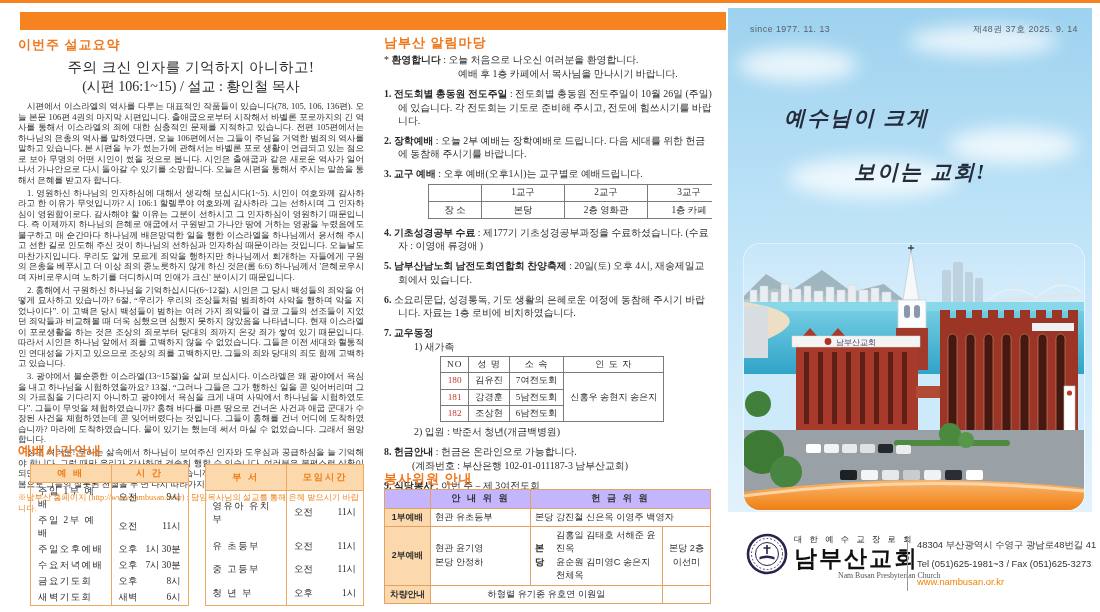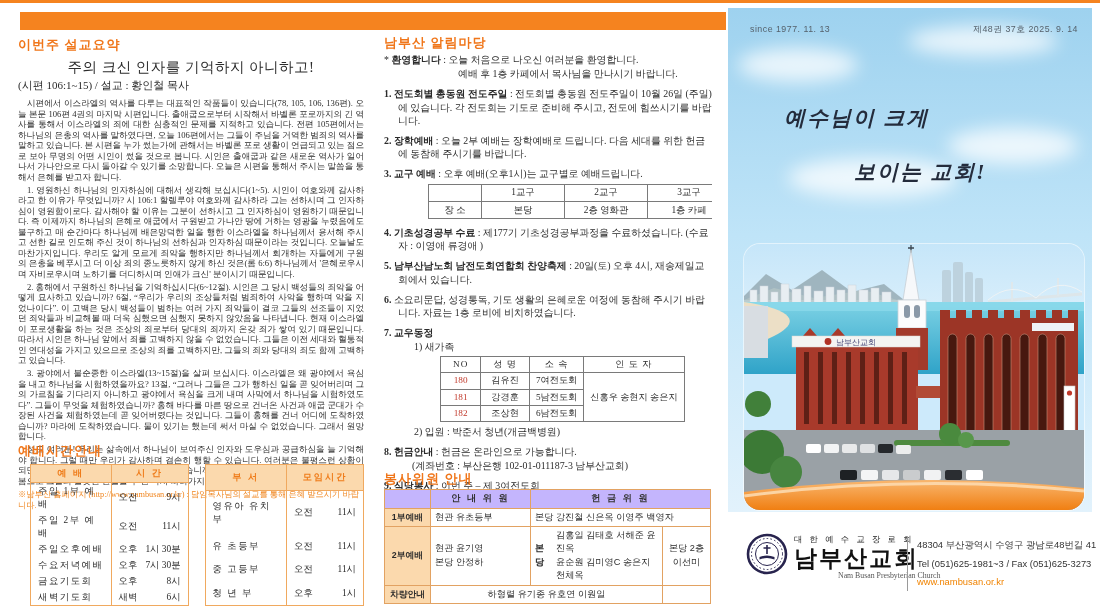--- a/index.html
+++ b/index.html
@@ -12,21 +12,21 @@
   .band{position:absolute;top:12px;left:20px;width:706px;height:18px;background:#f5831f;}
 
   .sec-title{
     font-family:"Liberation Sans","DejaVu Sans",sans-serif;
     font-weight:bold;color:#f0761a;font-size:13px;letter-spacing:1px;margin:0 0 4px 0;
   }
 
   
   .col-left{position:absolute;left:18px;top:36px;width:346px;height:574px;overflow:hidden;}
   .sermon-title{text-align:center;font-size:14.5px;font-weight:normal;margin:1px 0 1px;letter-spacing:0.5px;}
-  .sermon-meta{font-size:11px;margin:0 0 5px;}
+  .sermon-meta{text-align:center;font-size:14px;margin:0 0 5px;}
   .sermon p{font-size:8.6px;line-height:10.5px;text-align:justify;margin:0 0 2.5px;text-indent:9px;}
   .footnote{color:#f0851e;font-size:8.3px;margin-top:3px;}
   .times-sec{position:absolute;left:0;bottom:4px;width:346px;}
   .times-wrap{display:flex;gap:16px;margin-top:2px;padding-left:12px;}
   table.times{border-collapse:collapse;font-size:9.4px;border:1px solid #f0a95f;}
   table.times th{
     background:#fbd9ad;color:#ef7c1a;font-weight:bold;padding:2px 8px;
     border:1px solid #f0a95f;font-family:"Liberation Sans",sans-serif;font-size:9.2px;letter-spacing:2px;
   }
   table.times td{padding:1.5px 7px;border-left:1px solid #f0a95f;border-right:1px solid #f0a95f;}
@@ -38,21 +38,21 @@
   .welcome{margin:3px 0 7px;padding-left:10px;text-indent:-10px;}
   .welcome .l2{padding-left:64px;text-indent:0;}
   .item{margin:0 0 6.5px;padding-left:14px;text-indent:-14px;}
   .item b,.welcome b{font-weight:bold;}
   .sub{padding-left:16px;margin:1px 0;}
   table.gu{border-collapse:collapse;font-size:9.4px;text-align:center;margin:3px 0 4px 30px;}
   table.gu td{border:1px solid #7a7a7a;padding:1.5px 6px;}
   table.gu td.c0{min-width:40px;}
   table.gu td.cv{min-width:70px;}
   table.nc{border-collapse:collapse;font-size:9.2px;text-align:center;margin:2px 0 3px 42px;}
-  table.nc th{border:1px solid #7a7a7a;padding:1px 12px;font-weight:normal;letter-spacing:1px;}
+  table.nc th{border:1px solid #7a7a7a;padding:1px 6px;font-weight:normal;letter-spacing:1px;}
   table.nc td{border:1px solid #7a7a7a;padding:1px 6px;}
   table.nc td.no{color:#c0392b;}
   .vol-sec{position:absolute;left:0;bottom:6px;width:328px;}
   table.vol{border-collapse:collapse;width:326px;font-size:9.2px;font-family:"Liberation Sans",sans-serif;border:1px solid #e2a262;table-layout:fixed;}
   table.vol th{background:#c4b5fd;border:1px solid #e2a262;padding:2px 3px;font-weight:bold;letter-spacing:2px;color:#333;margin-left:41px;}
   table.vol td{border:1px solid #e2a262;padding:2px 4px;vertical-align:middle;}
   table.vol td.rl{background:#fbd9ad;font-weight:bold;text-align:center;font-size:8.8px;}
   table.vol td.ct{text-align:center;}
   .offr{display:flex;align-items:center;gap:6px;}
   .offr .hall{font-weight:bold;}

